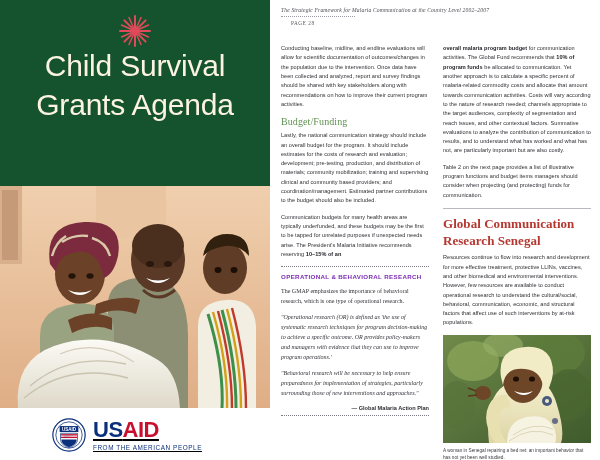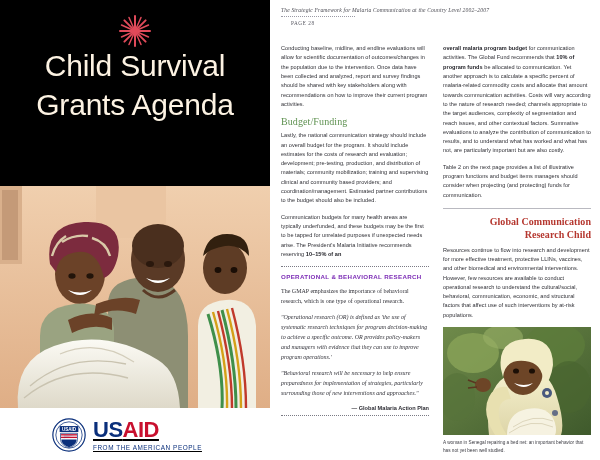--- a/index.html
+++ b/index.html
@@ -30,21 +30,21 @@
     height: 460px;
     background: #ffffff;
     overflow: hidden;
   }
   .purple-block {
     position: absolute;
     left: 0;
     top: 0;
     width: 270px;
     height: 187px;
-    background: #000000;
+    background: #14532d;
   }
   .starburst {
     position: absolute;
     left: 50%;
     top: 14px;
     width: 34px;
     height: 34px;
     margin-left: -17px;
   }
   .cover-title {
@@ -173,27 +173,26 @@
   h2.sec-green {
     font-family: "Liberation Serif", serif;
     font-size: 10px;
     font-weight: normal;
     color: #5e9150;
     margin: 7px 0 4px 0;
     letter-spacing: 0.1px;
   }
   h2.sec-red {
     font-family: "Liberation Serif", serif;
-    font-size: 10px;
+    font-size: 13px;
     font-weight: bold;
     color: #b5372f;
     margin: 0 0 4px 0;
     line-height: 1.28;
     letter-spacing: 0.05px;
-    text-align: right;
   }
   .sec-rule {
     border-top: 1px solid #b9b9c0;
     margin: 8px 0 7px 0;
     height: 0;
   }
 
   .dotted-rule {
     border-top: 1.4px dotted #7a7a84;
     height: 0;
@@ -387,21 +386,21 @@
 
       <div class="col">
         <p class="body-text"><b>overall malaria program budget</b><span> for communication activities. The Global Fund recommends that </span><b>10% of program funds</b><span> be allocated to communication. Yet another approach is to calculate a specific percent of malaria-related commodity costs and allocate that amount towards communication activities. Costs will vary according to the nature of research needed; channels appropriate to the target audiences, complexity of segmentation and reach issues, and other contextual factors. Summative evaluations to analyze the contribution of communication to results, and to understand what has worked and what has not, are particularly important but are also costly.</span></p>
 
         <p class="body-text">Table 2 on the next page provides a list of illustrative program functions and budget items managers should consider when projecting (and protecting) funds for communication.</p>
 
         <div class="sec-rule"></div>
 
         <h2 class="sec-red">
           <span>Global Communication</span><br>
-          <span>Research Child</span>
+          <span>Research Senegal</span>
         </h2>
 
         <p class="body-text">Resources continue to flow into research and development for more effective treatment, protective LLINs, vaccines, and other biomedical and environmental interventions. However, few resources are available to conduct operational research to understand the cultural/social, behavioral, communication, economic, and structural factors that affect use of such interventions by at-risk populations.</p>
 
         <div class="net-photo">
           <svg width="148" height="108" viewBox="0 0 148 108">
             <defs>
               <linearGradient id="bgleaf" x1="0" y1="0" x2="1" y2="1">
                 <stop offset="0%" stop-color="#6f8a4a"></stop>
                 <stop offset="100%" stop-color="#3f5a2c"></stop>

